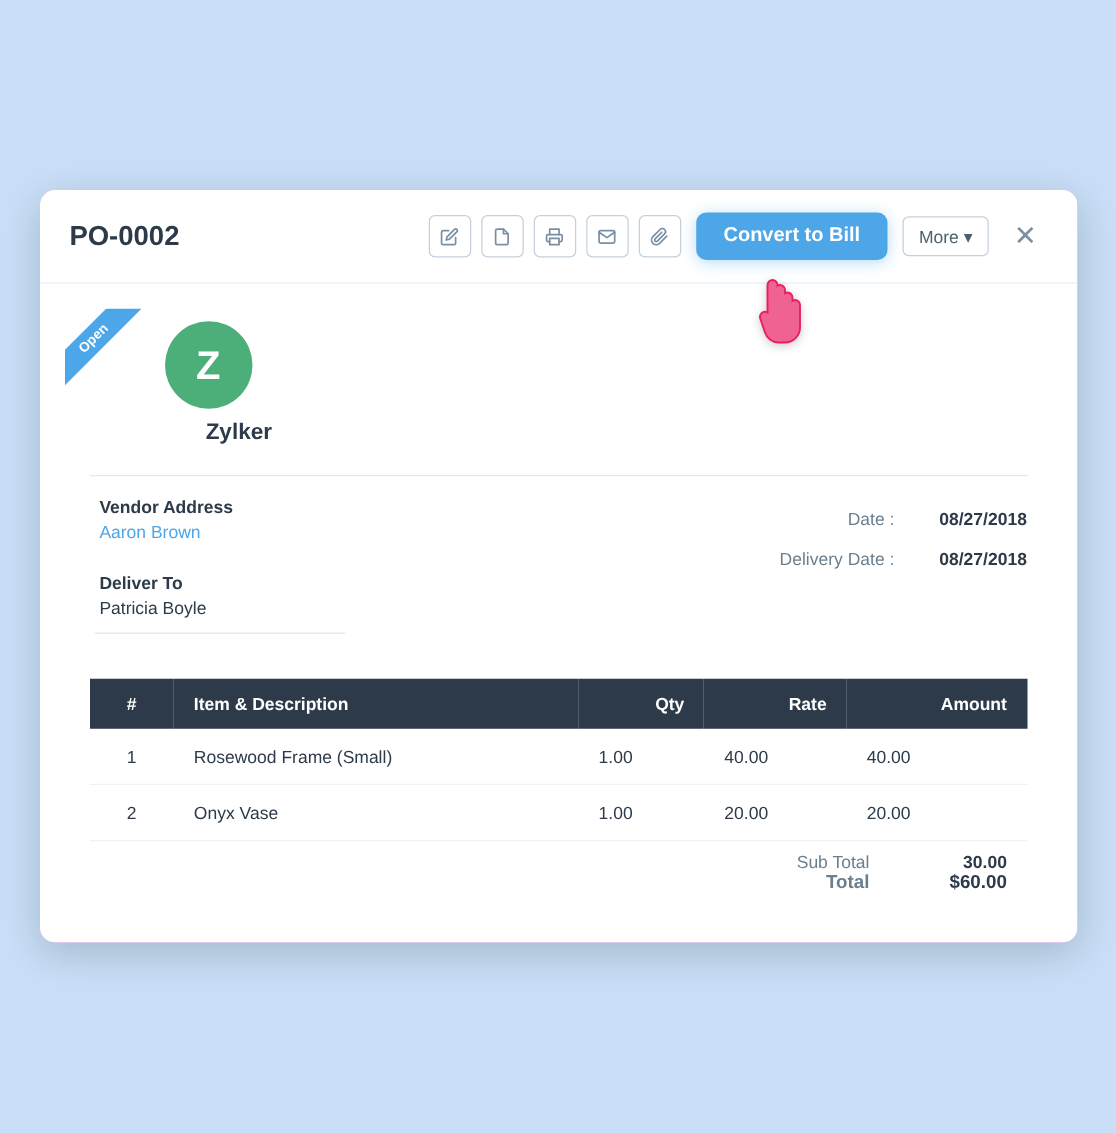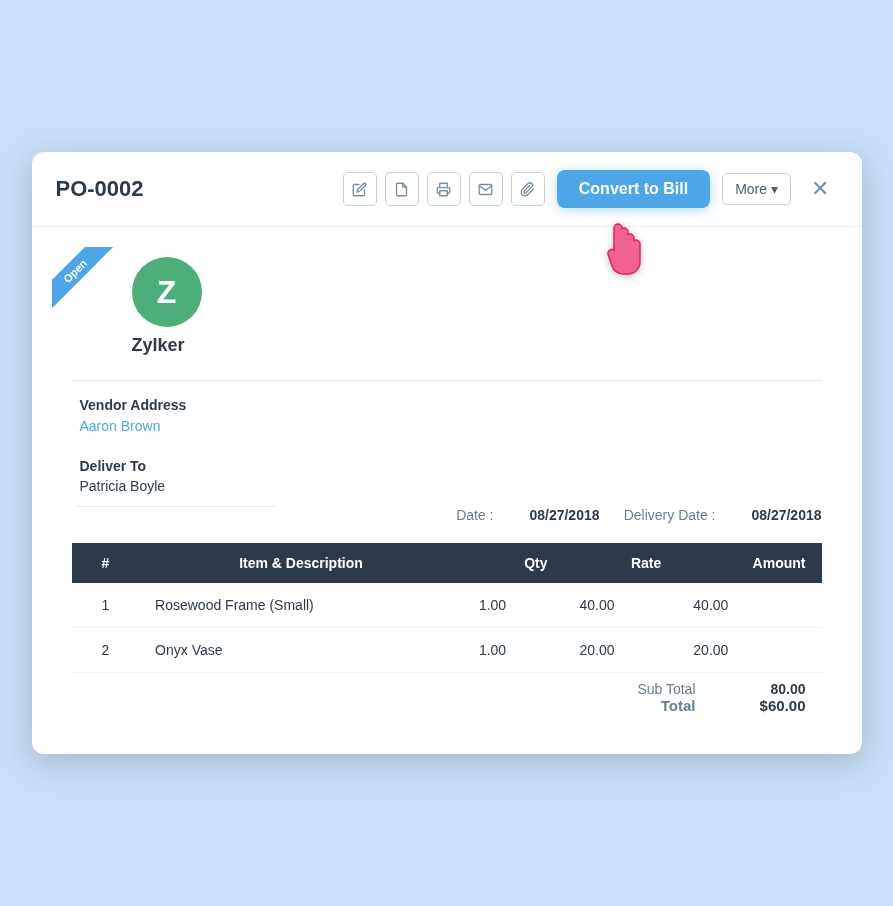--- a/index.html
+++ b/index.html
@@ -143,20 +143,21 @@
       justify-content: center;
       color: white;
       font-size: 32px;
       font-weight: bold;
       margin-bottom: 8px;
     }
     .company-name {
       font-size: 18px;
       font-weight: bold;
       color: #2d3a4a;
+      margin-left: 33px;
     }
     .doc-title-area {
       text-align: right;
     }
     .doc-title {
       font-size: 32px;
       font-weight: 900;
       color: #2d3a4a;
       letter-spacing: 1px;
     }
@@ -194,23 +195,23 @@
       margin-top: 16px;
       padding-left: 4px;
     }
     .deliver-name {
       font-size: 14px;
       color: #2d3a4a;
       margin-top: 4px;
     }
     .dates-section {
       display: flex;
-      flex-direction: row;
+      flex-direction: column;
       align-items: flex-end;
-      gap: 6px;
+      gap: 16px;
       margin-top: 10px;
     }
     .date-row {
       display: flex;
       gap: 16px;
       font-size: 14px;
     }
     .date-label {
       color: #6a7f8e;
       text-align: right;
@@ -235,21 +236,21 @@
       border-collapse: collapse;
     }
     .items-table thead tr {
       background: #2d3a4a;
       color: white;
     }
     .items-table th {
       padding: 12px 16px;
       font-size: 14px;
       font-weight: 600;
-      text-align: center;
+      text-align: left;
     }
     .items-table th.right { text-align: right; }
     .items-table th.center { text-align: center; }
     .items-table td {
       padding: 14px 16px;
       font-size: 14px;
       color: #2d3a4a;
       border-bottom: 1px solid #edf2f7;
     }
     .items-table td.right { text-align: left; }
@@ -404,21 +405,21 @@
       <td class="right">1.00</td>
       <td class="right">20.00</td>
       <td class="right">20.00</td>
     </tr>
           </tbody>
       </table>
 
       <div class="totals-section">
         <div class="total-row">
           <span class="total-label">Sub Total</span>
-          <span class="total-value">80.00</span>
+          <span class="total-value">30.00</span>
         </div>
         <div class="total-row grand">
           <span class="total-label">Total</span>
           <span class="total-value">$60.00</span>
         </div>
       </div>
     </div>
   </div>
 </div>
 

